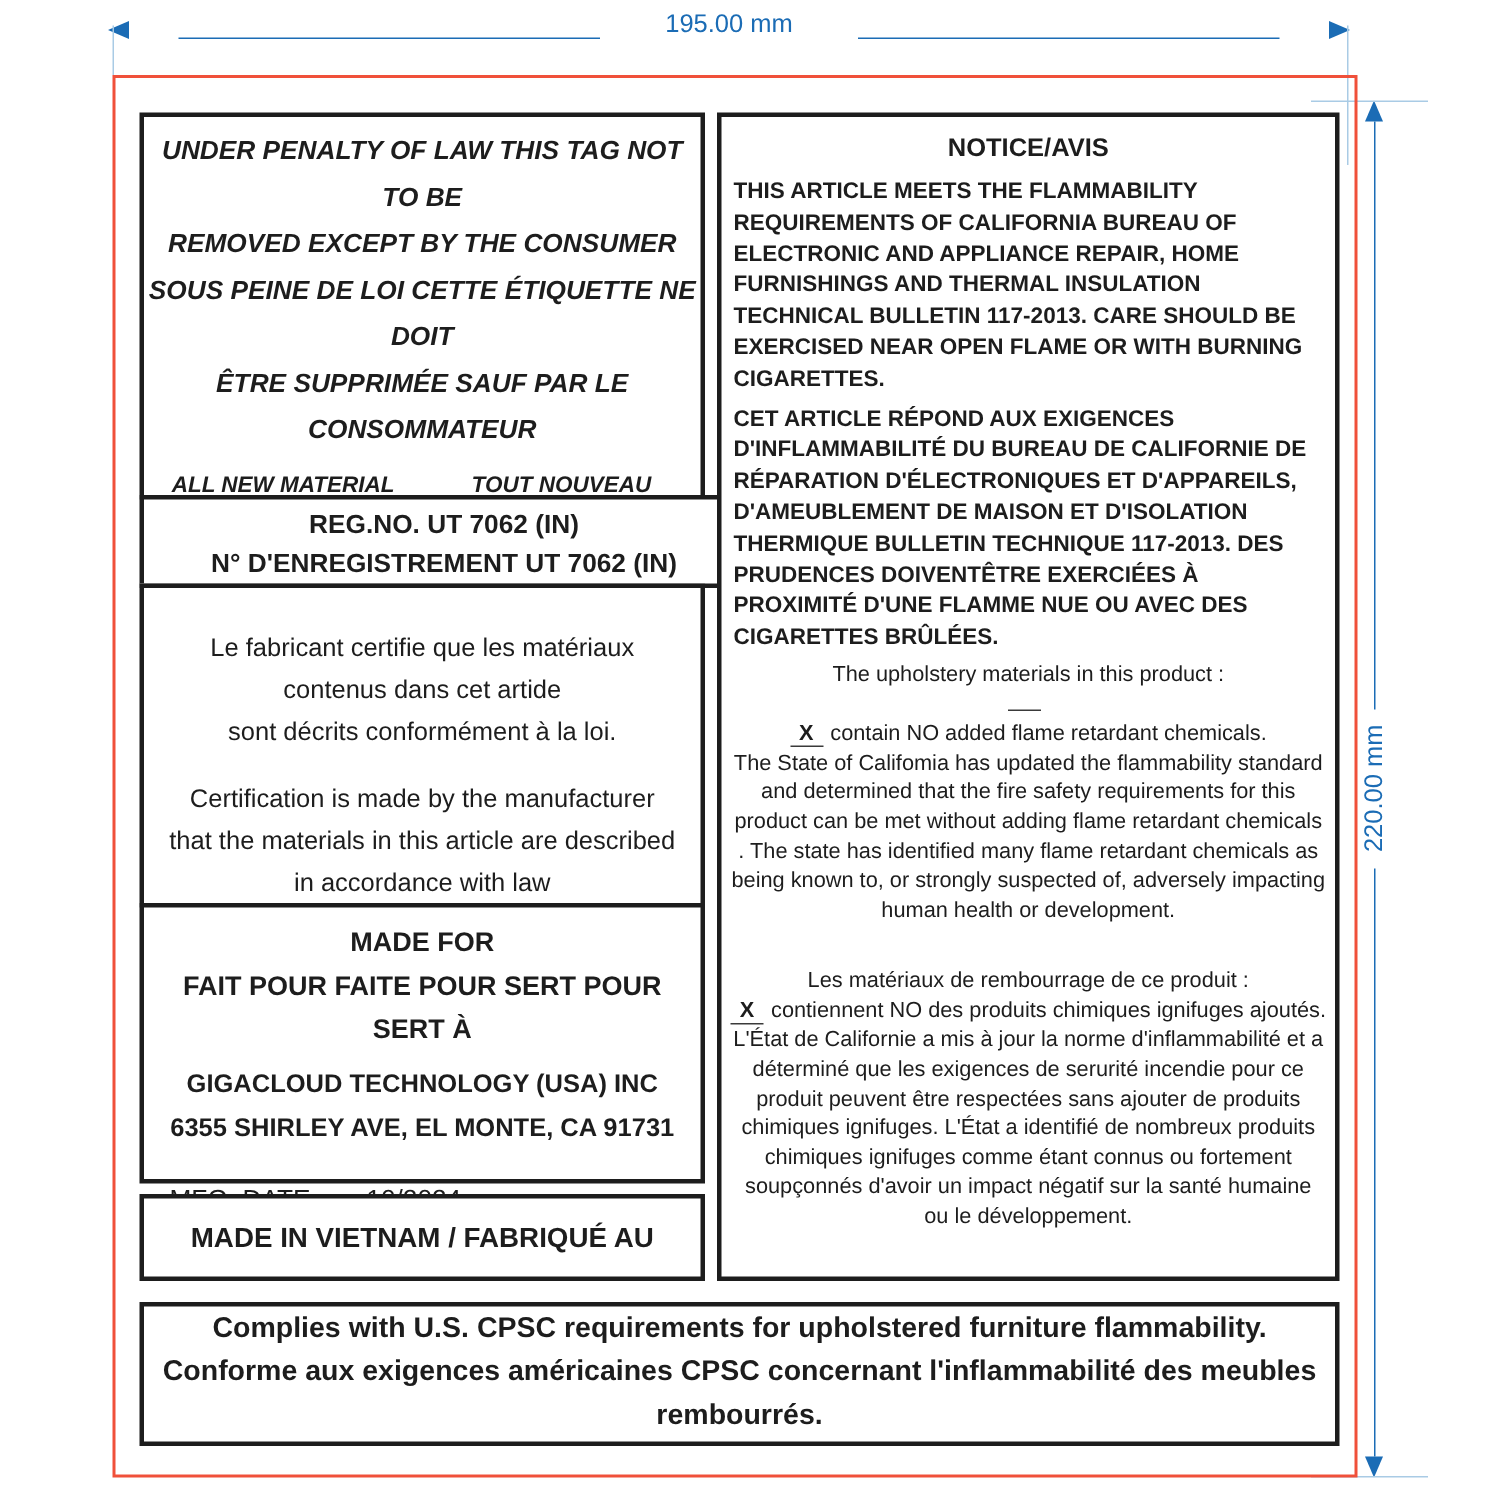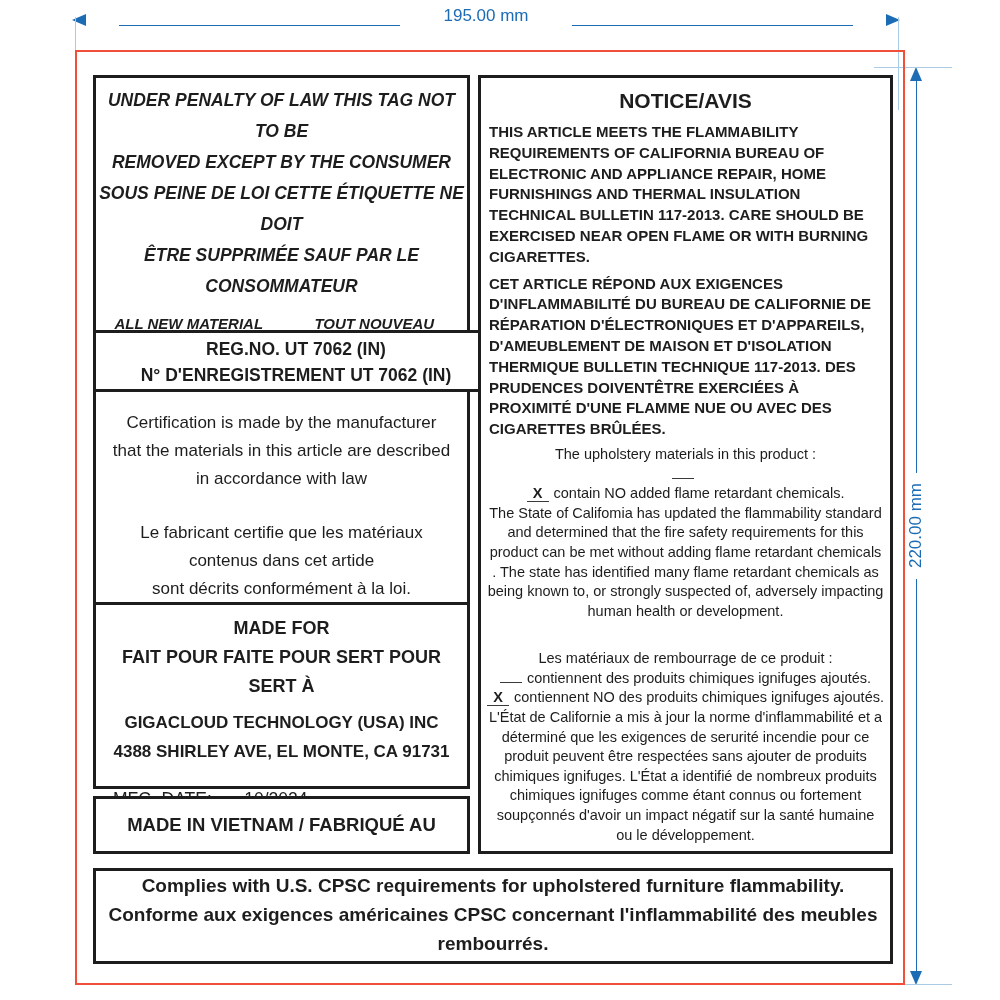--- a/index.html
+++ b/index.html
@@ -53,21 +53,21 @@
   .cert-en { margin-top:17px; }
   .cert-fr { margin-top:26px; }
 
   .madefor-head { font-weight:bold; font-size:18px; line-height:29px; text-align:center; margin-top:9px; }
   .company { font-weight:bold; font-size:17px; line-height:29px; text-align:center; margin-top:7px; }
   .mfg-row { font-size:17.5px; margin:23px 0 0 17px; }
   .mfg-value { display:inline-block; min-width:128px; text-align:center;
                border-bottom:2px solid #555; padding:0 10px 1px 10px; }
   .vietnam-text { font-weight:bold; font-size:18.5px; line-height:52px; text-align:center; }
 
-  .notice-title { font-weight:bold; font-size:21px; text-align:center; margin-top:11px; }
+  .notice-title { font-weight:bold; font-size:17px; text-align:center; margin-top:11px; }
   .notice-bold { font-weight:bold; font-size:15px; line-height:20.8px; text-align:left; padding:0 8px; }
   .nb-en { margin-top:9px; }
   .nb-fr { margin-top:6px; }
   .notice-reg { font-size:14.5px; line-height:19.6px; text-align:center; padding:0 6px; }
   .nr-first { margin-top:5px; }
   .nr-fr { margin-top:28px; }
   .blank-slot { display:inline-block; width:22px; border-bottom:1.6px solid #3a3a3a; height:13px; margin-right:5px; }
   .x-slot { display:inline-block; width:22px; border-bottom:1.6px solid #3a3a3a; text-align:center;
             font-weight:bold; margin-right:5px; line-height:15px; }
 
@@ -119,33 +119,33 @@
       </div>
     </div>
   </div>
 
   <div id="box-reg" class="box">
     <div class="reg-text pre">REG.NO. UT 7062 (IN)
 N° D'ENREGISTREMENT UT 7062 (IN)</div>
   </div>
 
   <div id="box-cert" class="box">
+    <div class="cert-text cert-fr pre">Le fabricant certifie que les matériaux
+contenus dans cet artide
+sont décrits conformément à la loi.</div>
     <div class="cert-text cert-en pre">Certification is made by the manufacturer
 that the materials in this article are described
 in accordance with law</div>
-    <div class="cert-text cert-fr pre">Le fabricant certifie que les matériaux
-contenus dans cet artide
-sont décrits conformément à la loi.</div>
   </div>
 
   <div id="box-madefor" class="box">
     <div class="madefor-head pre">MADE FOR
 FAIT POUR FAITE POUR SERT POUR SERT À</div>
     <div class="company">GIGACLOUD TECHNOLOGY (USA) INC</div>
-    <div class="company" style="margin-top:0;">4388 SHIRLEY AVE, EL MONTE, CA 91731</div>
+    <div class="company" style="margin-top:0;">6355 SHIRLEY AVE, EL MONTE, CA 91731</div>
     <div class="mfg-row">
       <span>MFG. DATE:</span><span class="mfg-value">10/2024</span>
     </div>
   </div>
 
   <div id="box-vietnam" class="box">
     <div class="vietnam-text">MADE IN VIETNAM / FABRIQUÉ AU VIETNAM</div>
   </div>
 
   <div id="box-notice" class="box">
@@ -157,23 +157,20 @@
     <div class="notice-reg">
       <span class="blank-slot"></span>
     </div>
     <div class="notice-reg">
       <span class="x-slot">X</span><span>contain NO added flame retardant chemicals.</span>
     </div>
     <div class="notice-reg">The State of Califomia has updated the flammability standard and determined that the fire safety requirements for this product can be met without adding flame retardant chemicals . The state has identified many flame retardant chemicals as being known to, or strongly suspected of, adversely impacting human health or development.</div>
 
     <div class="notice-reg nr-fr">Les matériaux de rembourrage de ce produit :</div>
     <div class="notice-reg">
-      <span class="blank-slot"></span><span>contiennent des produits chimiques ignifuges ajoutés.</span>
-    </div>
-    <div class="notice-reg">
       <span class="x-slot">X</span><span>contiennent NO des produits chimiques ignifuges ajoutés.</span>
     </div>
     <div class="notice-reg">L'État de Californie a mis à jour la norme d'inflammabilité et a déterminé que les exigences de serurité incendie pour ce produit peuvent être respectées sans ajouter de produits chimiques ignifuges. L'État a identifié de nombreux produits chimiques ignifuges comme étant connus ou fortement soupçonnés d'avoir un impact négatif sur la santé humaine ou le développement.</div>
   </div>
 
   <div id="box-footer" class="box">
     <div class="footer-text pre">Complies with U.S. CPSC requirements for upholstered furniture flammability.
 Conforme aux exigences américaines CPSC concernant l'inflammabilité des meubles rembourrés.</div>
   </div>
 

